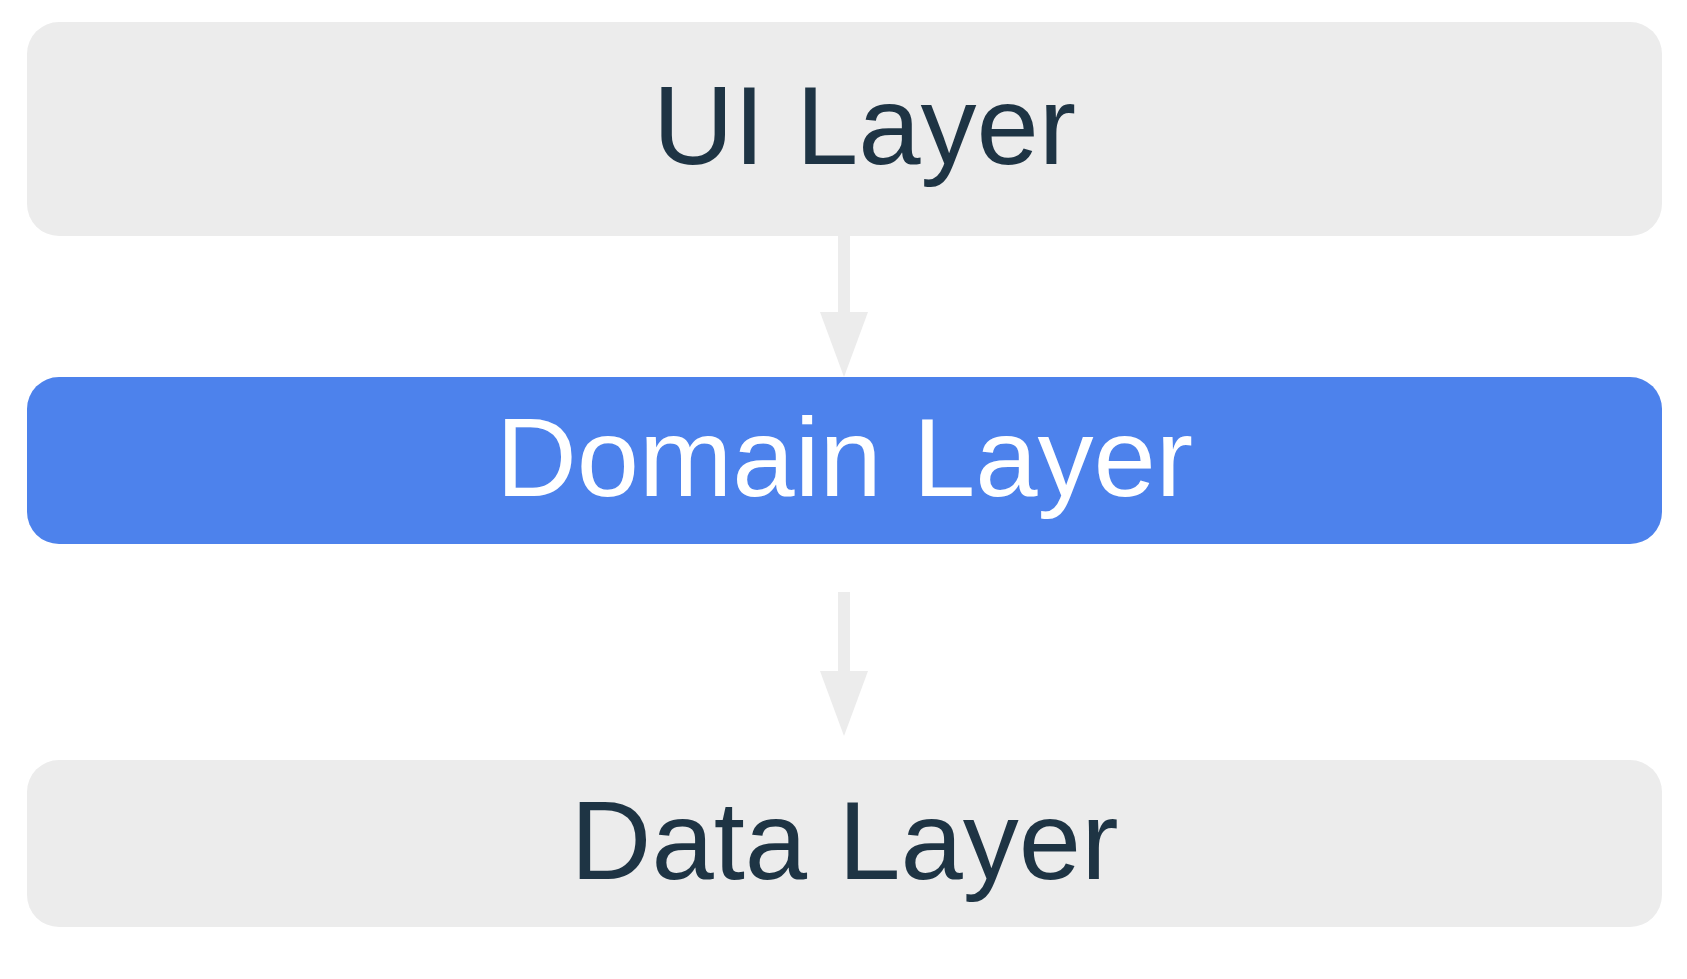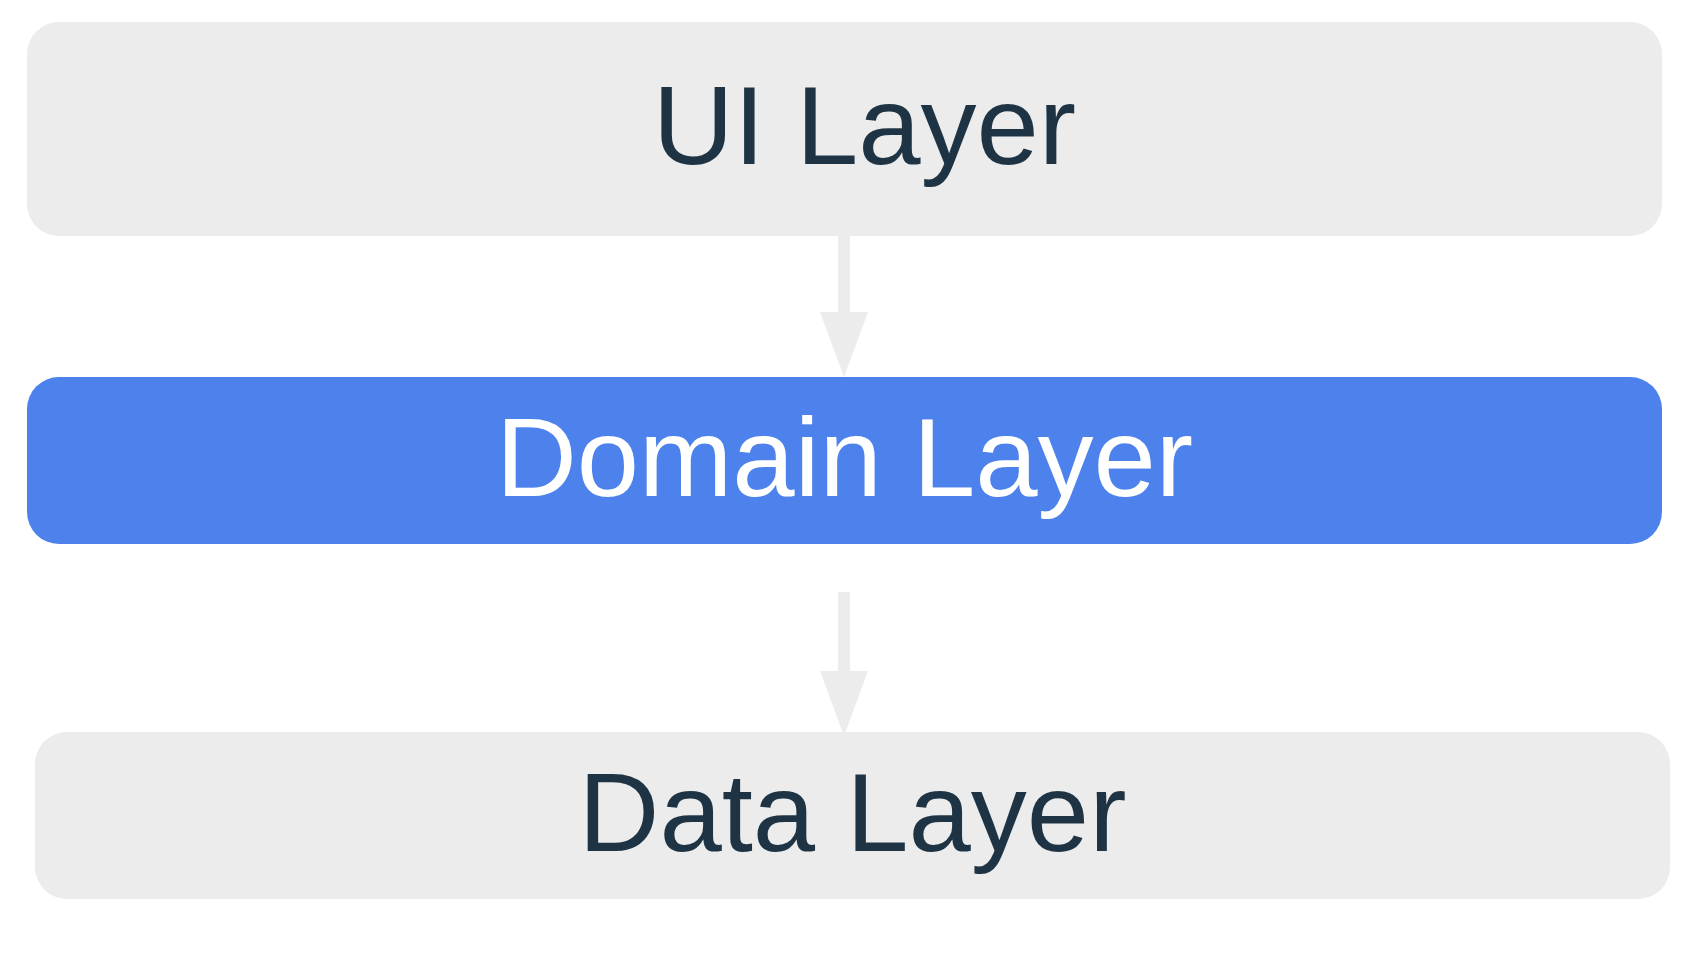--- a/index.html
+++ b/index.html
@@ -44,21 +44,21 @@
     padding-bottom: 6px; 
   }
   .layer-box.default .layer-label {
     color: #1E3444;
   }
   .layer-box.highlight .layer-label {
     color: #FFFFFF;
   }
   .box-ui     { top: 22px;  height: 214px; padding-left: 40px; }
   .box-domain { top: 377px; }
-  .box-data   { top: 732px; margin-left: 8px; }
+  .box-data   { top: 760px; }
 
   
   .arrow {
     position: absolute;
     left: 0;
     width: 1687px;
     pointer-events: none;
   }
   .arrow .stem {
     position: absolute;

